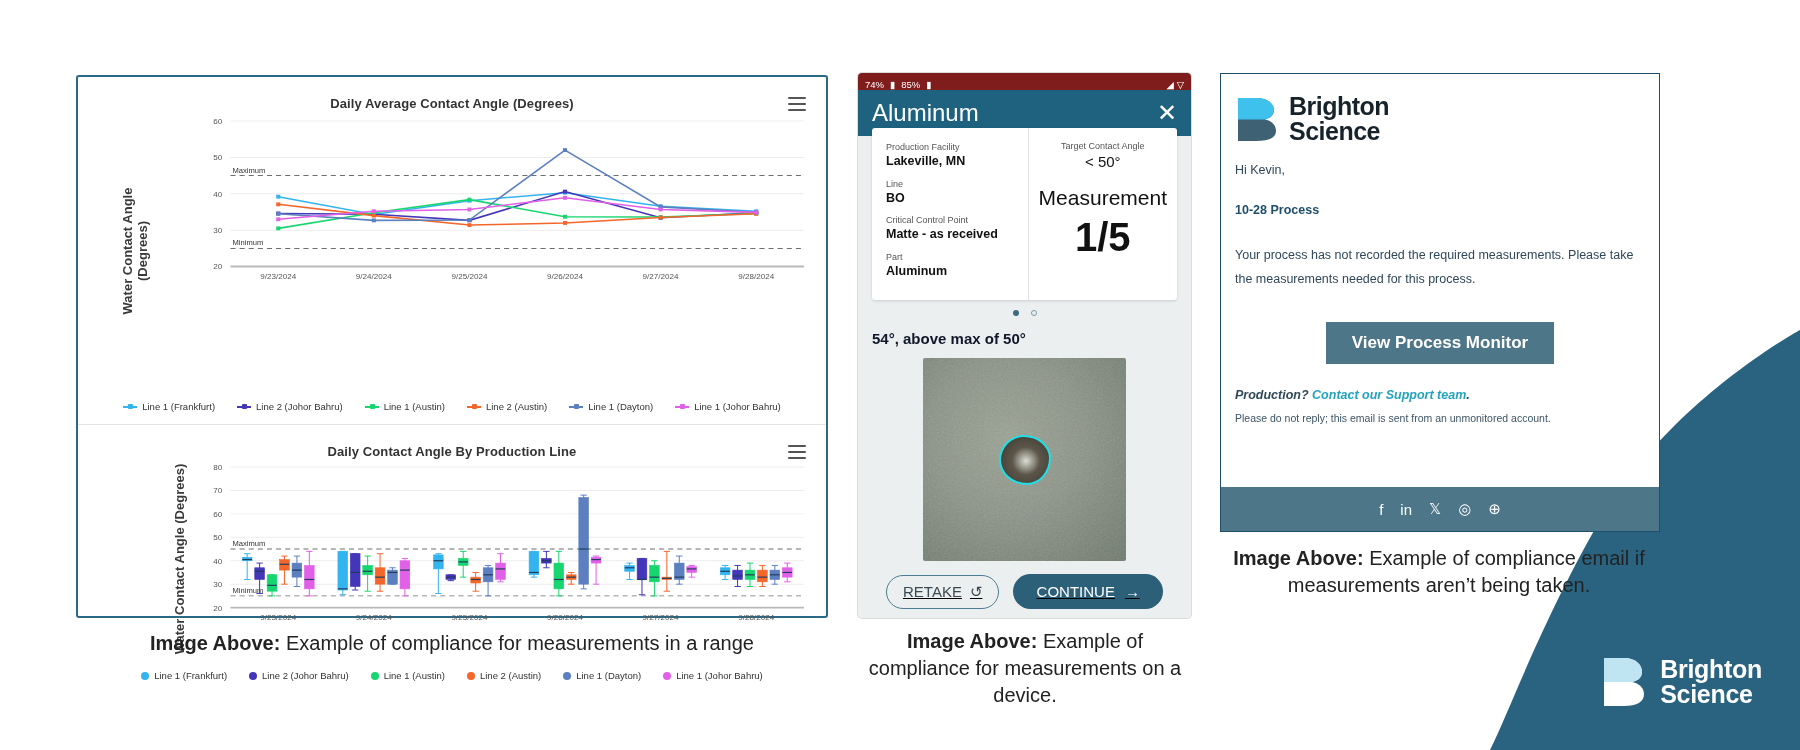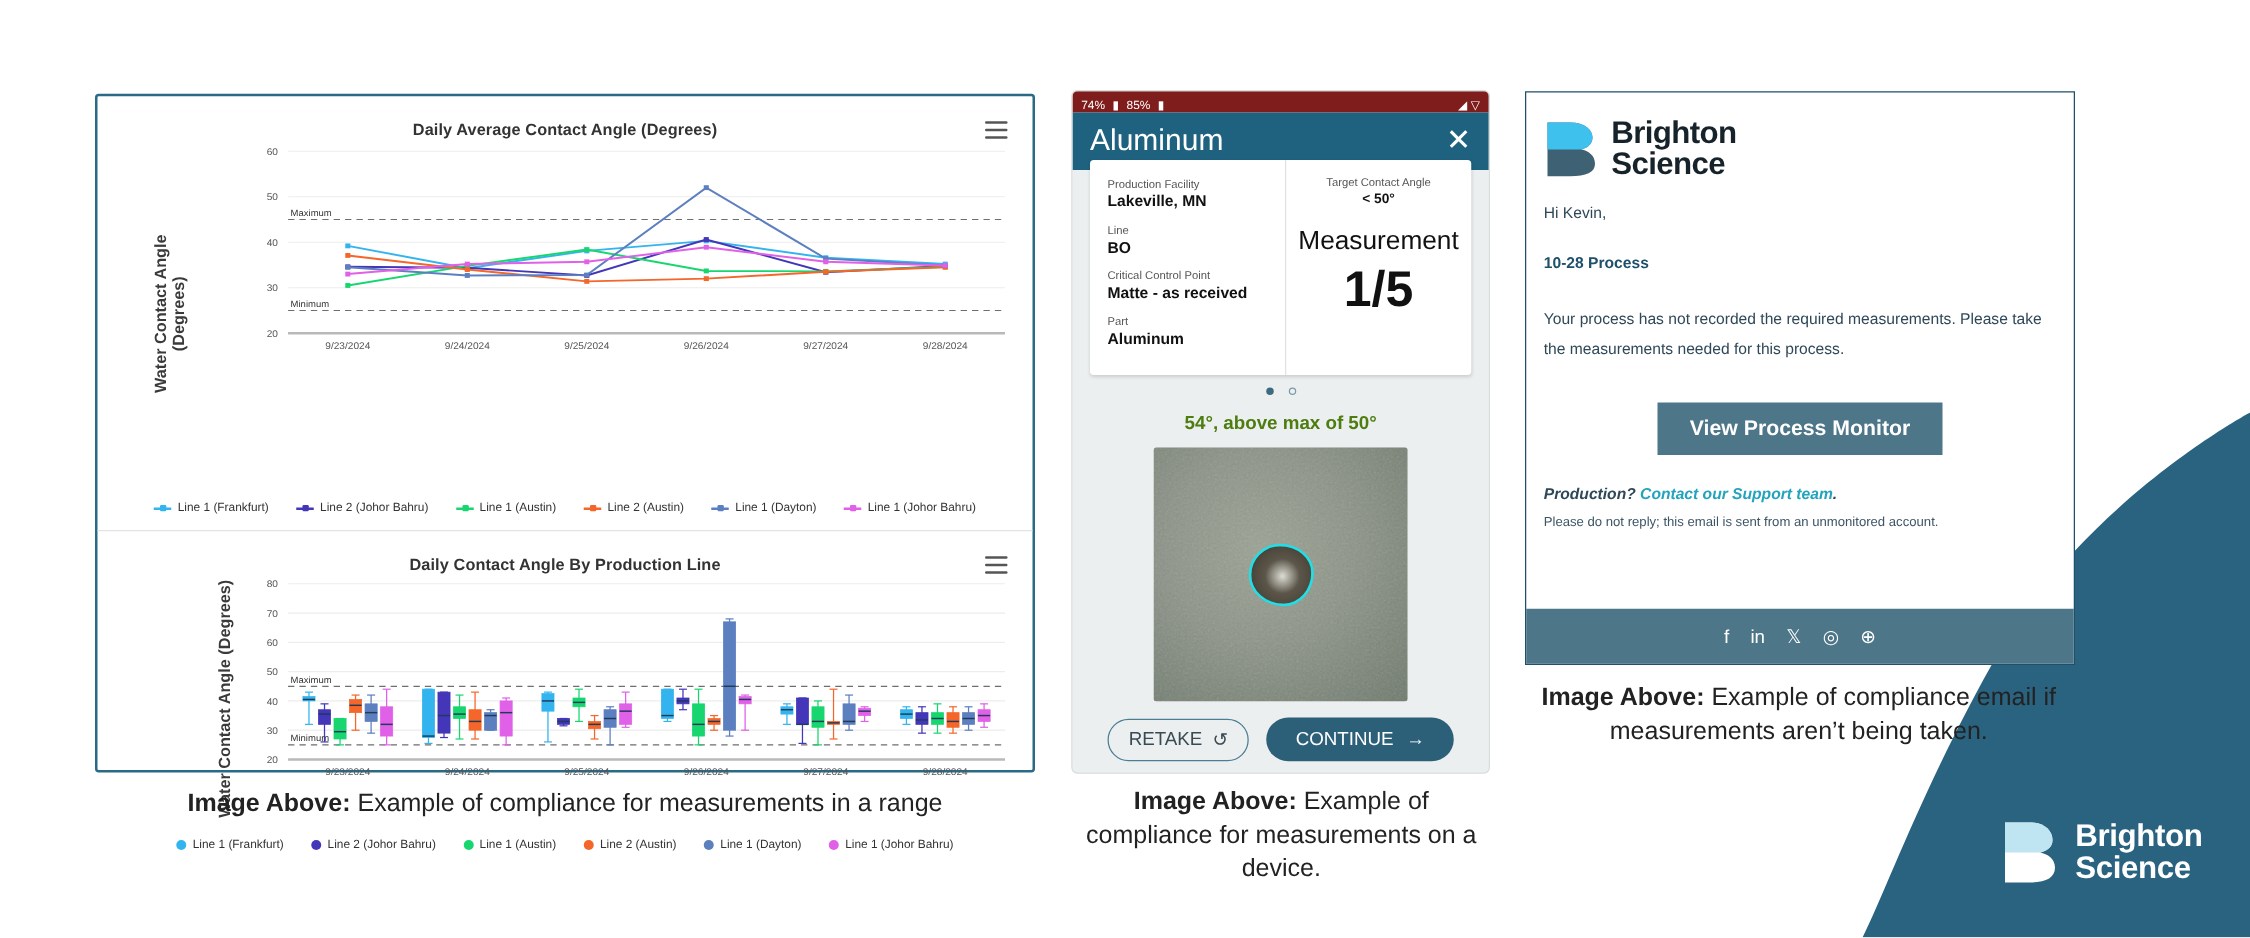--- a/index.html
+++ b/index.html
@@ -82,41 +82,41 @@
   .infocard{
     position:relative;top:-8px;background:#fff;border-radius:3px;
     display:flex;min-height:150px;box-shadow:0 1px 3px rgba(0,0,0,.14);
   }
   .infocard .col-l{flex:1.12;padding:14px 6px 12px 14px;border-right:1px solid #e2e2e2;}
   .infocard .col-r{flex:1;padding:13px 10px 12px 10px;text-align:center;}
   .field{margin-bottom:9px;}
   .field .k{font-size:9px;color:#555;line-height:1.25;}
   .field .v{font-size:12.5px;color:#111;font-weight:bold;line-height:1.3;}
   .tca-k{font-size:9px;color:#555;}
-  .tca-v{font-size:11px;font-weight:bold;color:#111;margin-top:2px;}
+  .tca-v{font-size:15px;font-weight:normal;color:#111;margin-top:2px;}
   .meas-word{font-size:21px;color:#111;margin-top:17px;line-height:1;}
   .meas-num{font-size:40px;font-weight:bold;color:#111;margin-top:9px;line-height:1;}
   .dots{display:flex;justify-content:center;gap:12px;margin-top:2px;}
   .dot{width:6px;height:6px;border-radius:50%;background:#3d6a80;}
   .dot.off{background:transparent;border:1px solid #7d9bab;}
   .alert{
-    text-align:center;color:#4d7c0f;font-size:15px;font-weight:bold;margin-top:14px;
+    color:#0f172a;font-size:15px;font-weight:bold;margin-top:14px;
   }
   .photo{
     margin:11px auto 0;width:203px;height:203px;border-radius:2px;position:relative;overflow:hidden;
     background:
       radial-gradient(circle at 42% 40%, #9ba394 0%, #8d9488 45%, #6f7a6d 100%);
   }
   .photo .grain{position:absolute;inset:0;opacity:.55;}
   .droplet{
     position:absolute;left:50%;top:50%;width:52px;height:50px;transform:translate(-50%,-50%);
     border:2.5px solid #1fe0e8;border-radius:48% 52% 46% 54% / 50% 46% 54% 50%;
     background:radial-gradient(circle at 52% 52%, #d6d7cd 2%, #5c564a 40%, #3a362c 100%);
   }
-  .btnrow{display:flex;align-items:center;gap:14px;margin:13px 14px 0;}
+  .btnrow{display:flex;align-items:center;gap:14px;margin:13px 14px 0;text-decoration:underline;}
   .retake{
     flex:0 0 auto;padding:7px 16px;border:1px solid #4b7d94;border-radius:20px;
     color:#3a4a52;font-size:15px;display:flex;align-items:center;gap:8px;background:#eceff0;cursor:pointer;
   }
   .continue{
     flex:1;padding:9px 16px;border-radius:20px;background:#2c5f78;color:#fff;font-size:15px;
     display:flex;align-items:center;justify-content:center;gap:10px;cursor:pointer;font-weight:500;
   }
 
   

